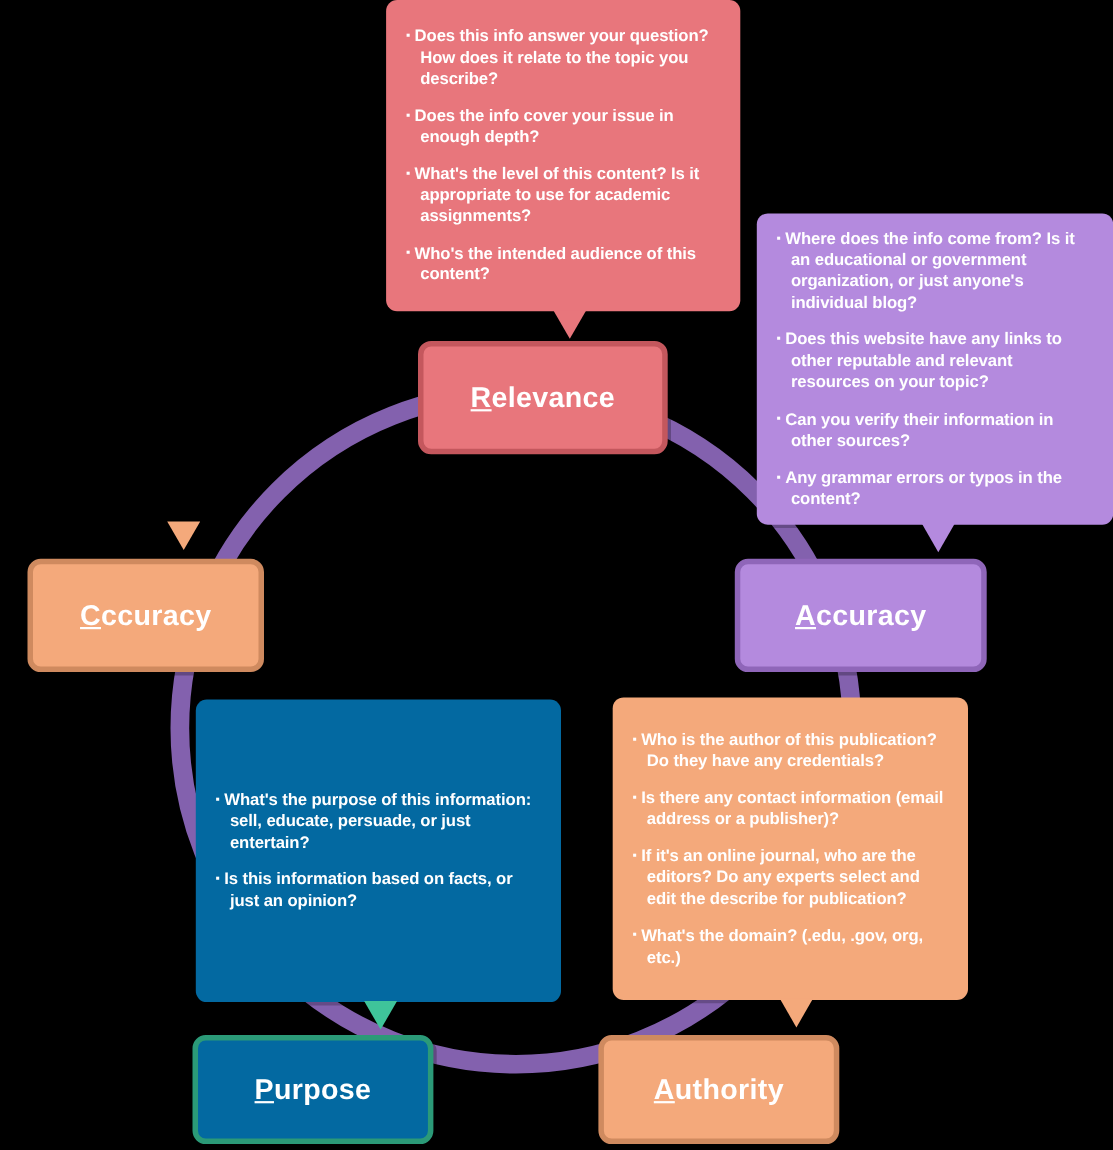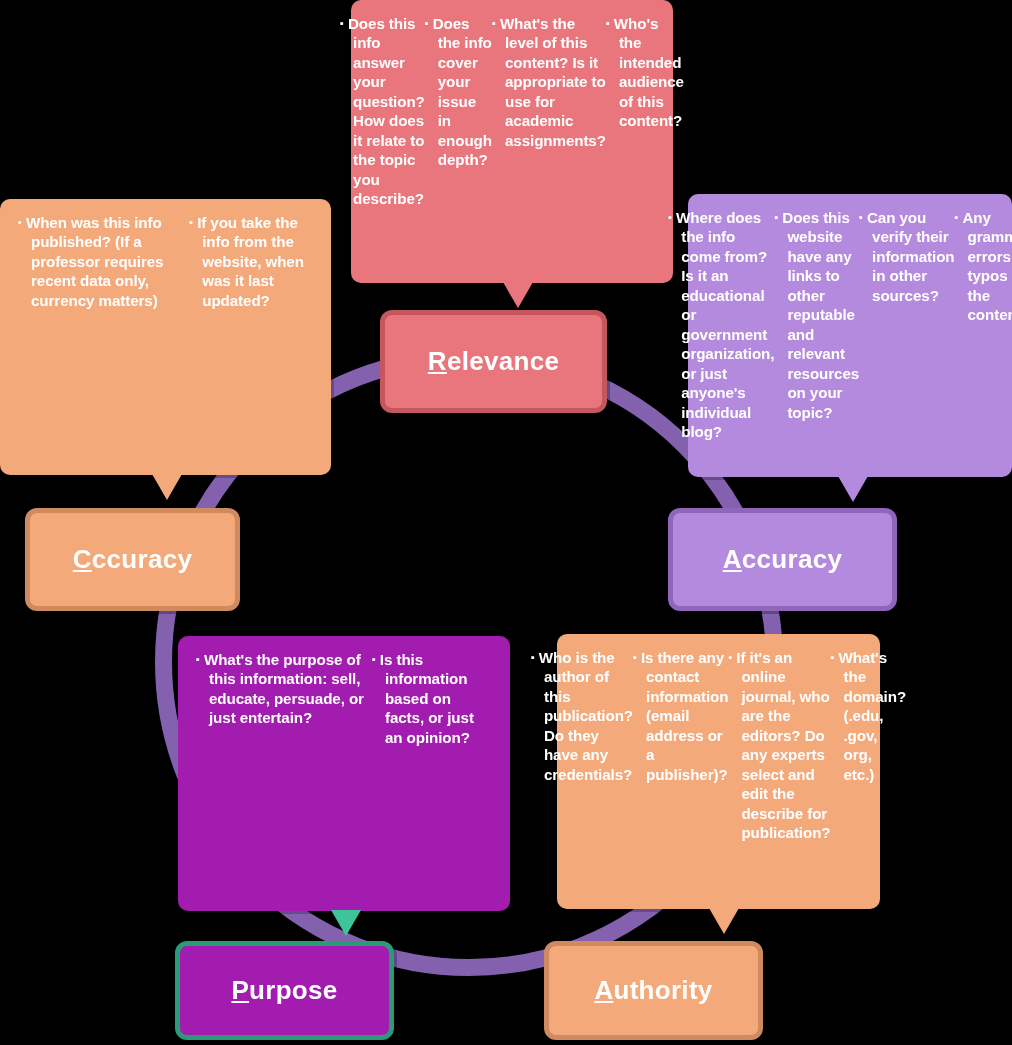--- a/index.html
+++ b/index.html
@@ -35,21 +35,21 @@
     border-radius:10px;
     z-index:2;
     padding:14px 18px;
     color:#ffffff;
     font-weight:bold;
     font-size:15.2px;
     line-height:1.28;
     letter-spacing:-0.1px;
     box-shadow:3px 3px 0 rgba(0,0,0,0.22);
     display:flex;
-    flex-direction:row;
+    flex-direction:column;
     justify-content:center;
   }
   .bubble p{margin:0 0 14px 0;text-indent:-13px;padding-left:13px;}
   .bubble p:last-child{margin-bottom:0;}
   .bul{font-size:11px;vertical-align:2px;letter-spacing:4px;}
 
   
   .tail{
     position:absolute;
     width:0;height:0;
@@ -77,21 +77,21 @@
   }
   .label-box u{text-decoration:underline;text-underline-offset:2px;}
 
   
   .c-relevance{background:#e8767c;}
   .b-relevance{border-color:#c4575d;}
   .c-accuracy{background:#b48ade;}
   .b-accuracy{border-color:#8f66b9;}
   .c-authority{background:#f4a97b;}
   .b-authority{border-color:#cf8a5f;}
-  .c-purpose{background:#a21caf;}
+  .c-purpose{background:#0369a1;}
   .b-purpose{border-color:#2b9a78;}
   .c-currency{background:#f4a97b;}
   .b-currency{border-color:#cf8a5f;}
 
   
   #bubble-relevance{left:351px;top:0px;width:322px;height:283px;}
   #tail-relevance{left:503px;top:282px;border-top:26px solid #e8767c;}
 
   #bubble-accuracy{left:688px;top:194px;width:324px;height:283px;}
   #tail-accuracy{left:838px;top:476px;border-top:26px solid #b48ade;}
@@ -134,24 +134,20 @@
     <p><span class="bul">▪</span><span>Where does the info come from? Is it an educational or government organization, or just anyone's individual blog?</span></p>
     <p><span class="bul">▪</span><span>Does this website have any links to other reputable and relevant resources on your topic?</span></p>
     <p><span class="bul">▪</span><span>Can you verify their information in other sources?</span></p>
     <p><span class="bul">▪</span><span>Any grammar errors or typos in the content?</span></p>
   </div>
   <div class="tail" id="tail-accuracy"></div>
   <div class="label-box c-accuracy b-accuracy" id="box-accuracy">
     <span><u>A</u><span>ccuracy</span></span>
   </div>
 
-  <div class="bubble c-currency" id="bubble-currency">
-    <p><span class="bul">▪</span><span>When was this info published? (If a professor requires recent data only, currency matters)</span></p>
-    <p><span class="bul">▪</span><span>If you take the info from the website, when was it last updated?</span></p>
-  </div>
   <div class="tail" id="tail-currency"></div>
   <div class="label-box c-currency b-currency" id="box-currency">
     <span><u>C</u><span>ccuracy</span></span>
   </div>
 
   <div class="bubble c-purpose" id="bubble-purpose">
     <p><span class="bul">▪</span><span>What's the purpose of this information: sell, educate, persuade, or just entertain?</span></p>
     <p><span class="bul">▪</span><span>Is this information based on facts, or just an opinion?</span></p>
   </div>
   <div class="tail" id="tail-purpose"></div>

